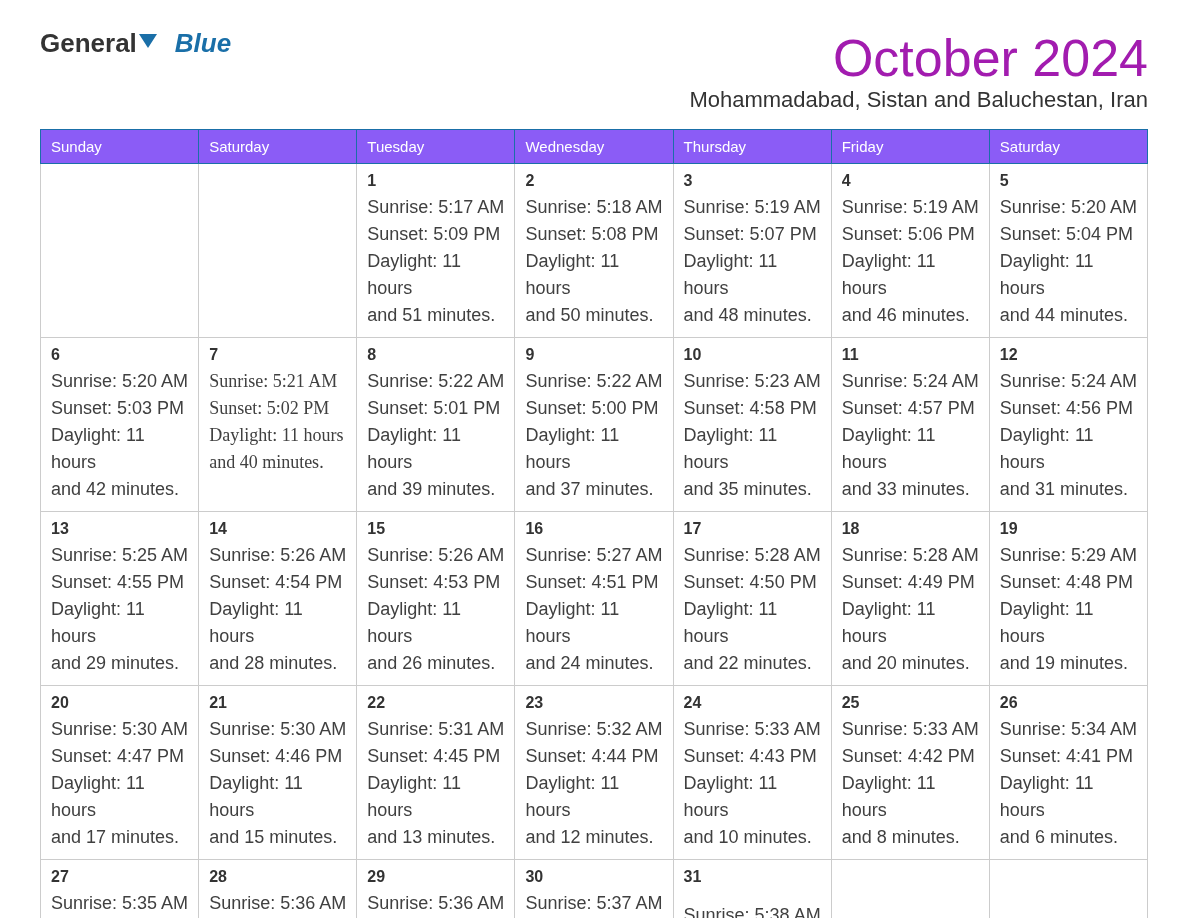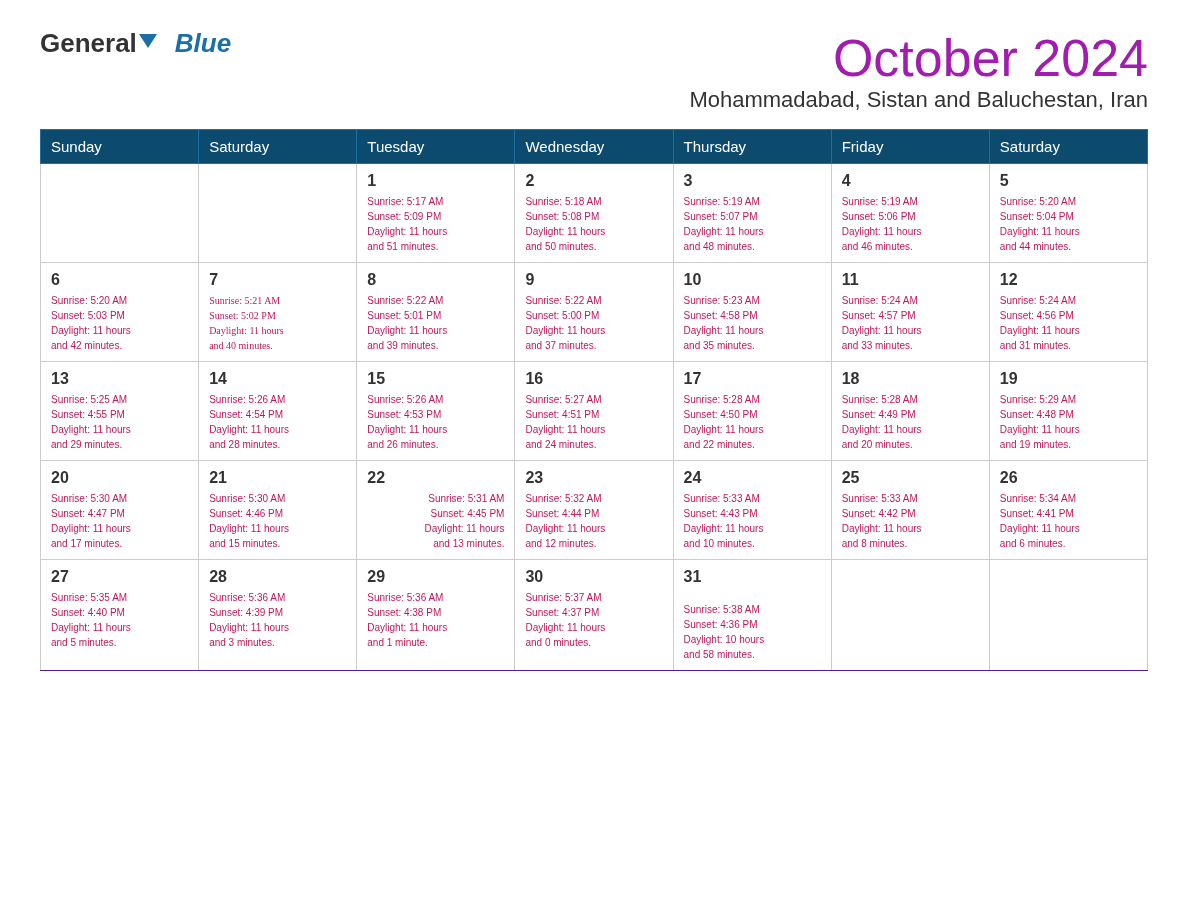--- a/index.html
+++ b/index.html
@@ -61,21 +61,21 @@
       font-size: 22px;
       color: #333;
       font-weight: normal;
     }
     .calendar {
       width: 100%;
       border-collapse: collapse;
       margin-top: 16px;
     }
     .calendar th {
-      background: #0c4a6e;
+      background: #8b5cf6;
       color: #fff;
       font-size: 15px;
       font-weight: normal;
       padding: 8px 10px;
       text-align: left;
       border: 1px solid #1a6fa8;
     }
     .calendar td {
       vertical-align: top;
       border: 1px solid #ccc;
@@ -83,22 +83,22 @@
       width: 14.28%;
       min-height: 100px;
     }
     .day-num {
       font-size: 16px;
       font-weight: bold;
       color: #333;
       margin-bottom: 4px;
     }
     .day-info {
-      font-size: 10px;
-      color: #be185d;
+      font-size: 18px;
+      color: #404040;
       line-height: 1.5;
     }
     .empty-cell {
       background: #fff;
     }
     tr td {
       border-bottom: 2px solid #1a6fa8;
     }
     tr:last-child td {
       border-bottom: 1px solid #4c1d95;
@@ -285,21 +285,21 @@
         </td>
         <td>
           <div class="day-num">21</div>
           <div class="day-info" style="white-space: pre-line;">Sunrise: 5:30 AM
 Sunset: 4:46 PM
 Daylight: 11 hours
 and 15 minutes.</div>
         </td>
         <td>
           <div class="day-num">22</div>
-          <div class="day-info" style="white-space: pre-line; text-align: right;">Sunrise: 5:31 AM
+          <div class="day-info" style="white-space: pre-line;">Sunrise: 5:31 AM
 Sunset: 4:45 PM
 Daylight: 11 hours
 and 13 minutes.</div>
         </td>
         <td>
           <div class="day-num">23</div>
           <div class="day-info" style="white-space: pre-line;">Sunrise: 5:32 AM
 Sunset: 4:44 PM
 Daylight: 11 hours
 and 12 minutes.</div>

